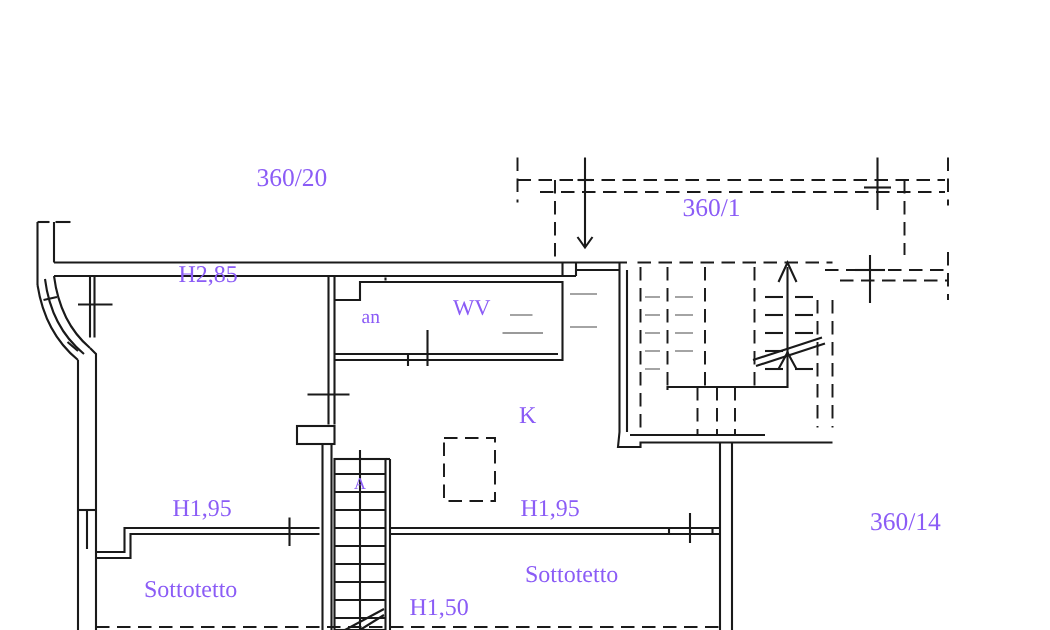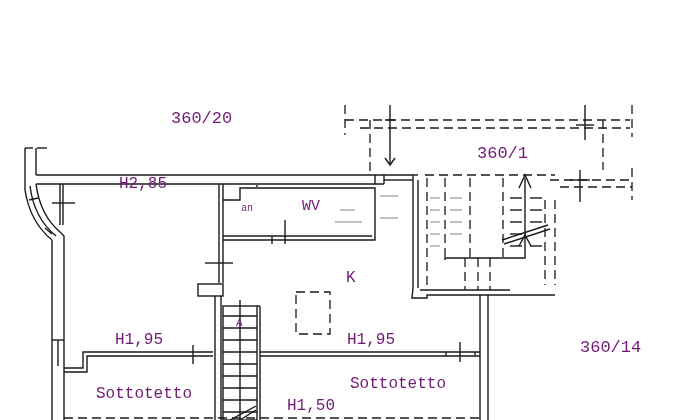--- a/index.html
+++ b/index.html
@@ -1,21 +1,21 @@
 <!DOCTYPE html>
 <html><head>
   <meta charset="utf-8">
   <style>
     html, body { margin: 0; padding: 0; background: #ffffff; }
     body { width: 700px; height: 420px; overflow: hidden; position: relative; font-family: "Liberation Sans", sans-serif; }
     #plan { position: absolute; left: 0; top: 0; width: 700px; height: 420px; }
-    .lbl { position: absolute; color: #701a75; font-family: Liberation Mono, monospace; white-space: nowrap; line-height: 1; }
+    .lbl { position: absolute; color: #8b5cf6; font-family: Liberation Serif, serif; white-space: nowrap; line-height: 1; }
     .parcel { font-size: 17px; }
     .room { font-size: 16px; }
-    .small { font-size: 10px; }
+    .small { font-size: 13px; }
     svg line, svg polyline, svg path, svg rect { fill: none; stroke: #1a1a1a; stroke-width: 1.4; }
     svg .dash { stroke-dasharray: 9 5; stroke-width: 1.3; }
     svg .grey { stroke: #9a9a9a; stroke-width: 1.2; }
   </style>
 </head>
 <body>
 
 <svg id="plan" viewBox="0 0 700 420" xmlns="http://www.w3.org/2000/svg">
 
   <g>
@@ -155,26 +155,26 @@
 
   <g>
     <line class="grey" x1="340" y1="210" x2="355" y2="210"></line>
     <line class="grey" x1="335" y1="222" x2="362" y2="222"></line>
     <line class="grey" x1="380" y1="196" x2="398" y2="196"></line>
     <line class="grey" x1="380" y1="218" x2="398" y2="218"></line>
   </g>
 </svg>
 
 <div class="lbl parcel" style="left:171px; top:110px;">360/20</div>
-<div class="lbl parcel" style="left:455px; top:145px;margin-left:22px;">360/1</div>
+<div class="lbl parcel" style="left:455px; top:130px;">360/1</div>
 <div class="lbl parcel" style="left:580px; top:339px;">360/14</div>
 
 <div class="lbl room" style="left:119px; top:176px;">H2,85</div>
 <div class="lbl room" style="left:346px; top:270px;">K</div>
 <div class="lbl room" style="left:115px; top:332px;">H1,95</div>
 <div class="lbl room" style="left:347px; top:332px;">H1,95</div>
 <div class="lbl room" style="left:96px; top:386px;">Sottotetto</div>
 <div class="lbl room" style="left:350px; top:376px;">Sottotetto</div>
-<div class="lbl room" style="left:287px; top:398px;">H1,50</div>
+<div class="lbl room" style="left:273px; top:398px;">H1,50</div>
 
 <div class="lbl small" style="left:241px; top:204px;">an</div>
 <div class="lbl small" style="left:302px; top:199px; font-size:15px;">WV</div>
 <div class="lbl small" style="left:236px; top:318px; font-size:11px;">A</div>
 
 </body></html>

